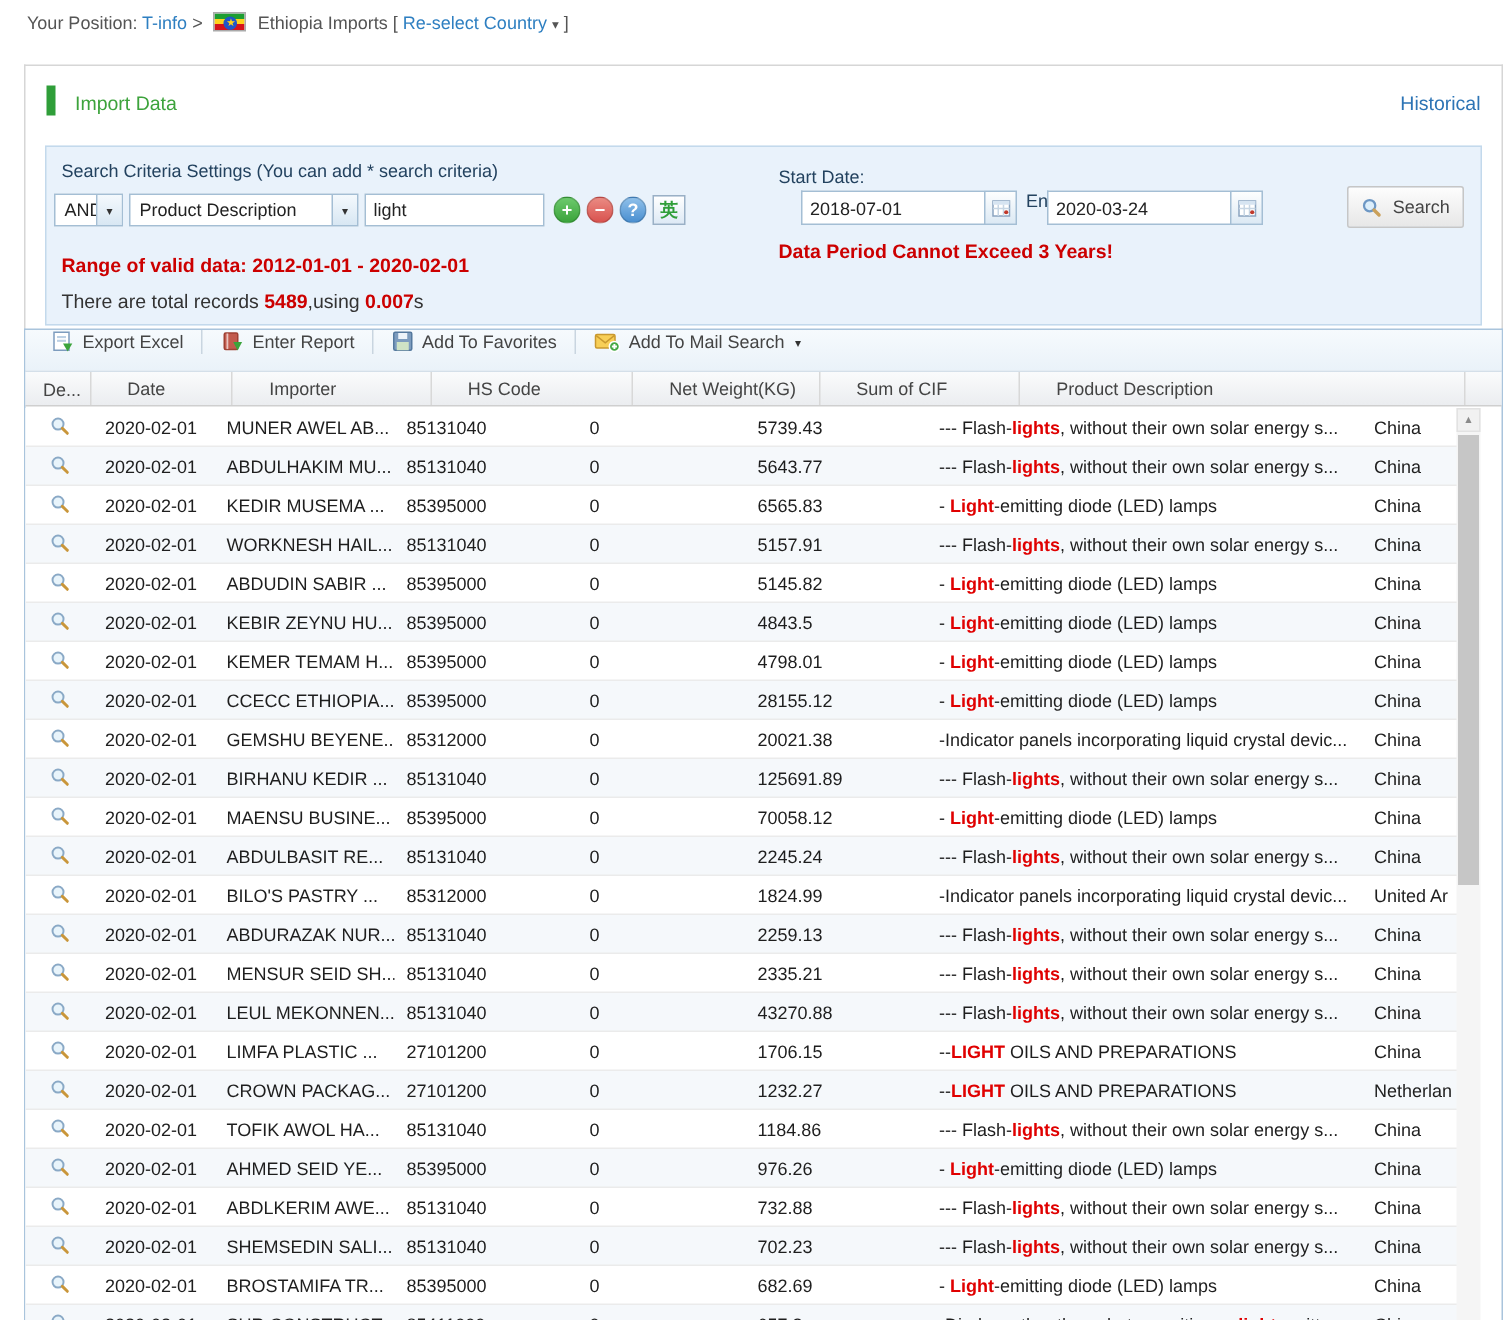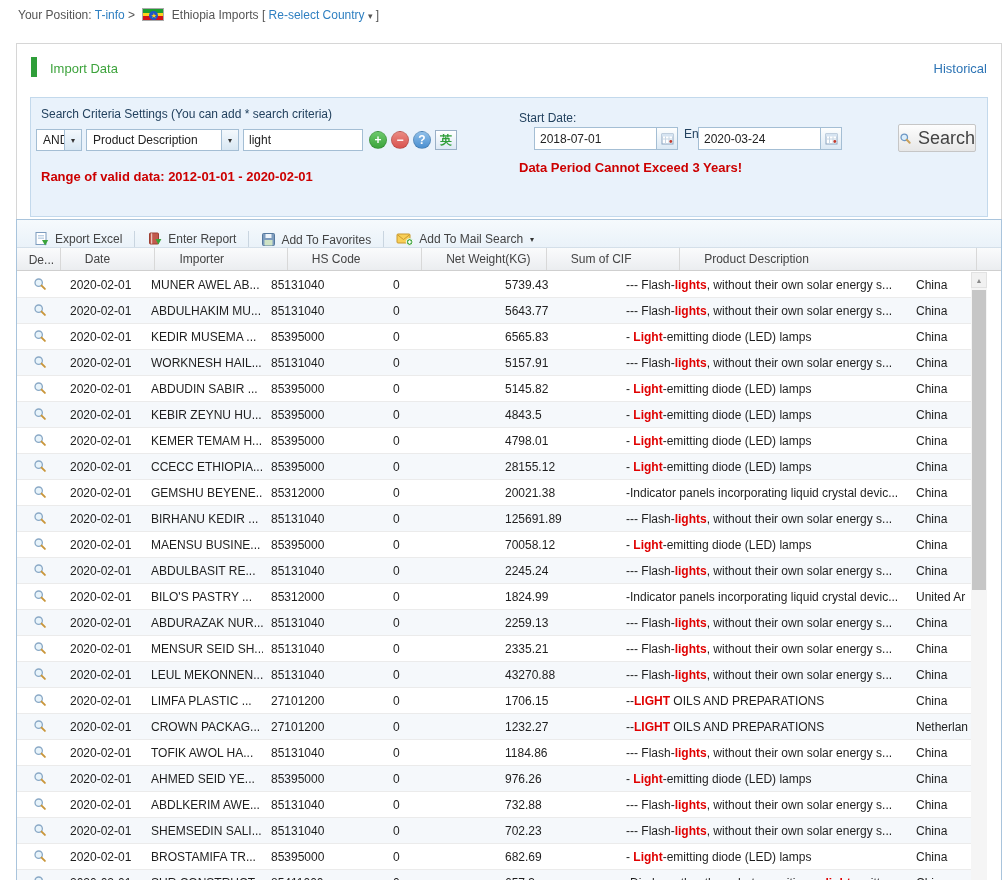--- a/index.html
+++ b/index.html
@@ -36,29 +36,29 @@
   .cbtn.rem { left:360px; background:linear-gradient(#ea8a82,#d9534f); }
   .cbtn.hlp { left:382px; background:linear-gradient(#8fc0ea,#4a8fd0); }
   .lang-btn { position:absolute; left:404px; top:32px; width:22px; height:20px; border:1px solid #9ab0c6; background:linear-gradient(#ffffff,#dde9f5); color:#2f9e39; font-weight:bold; font-size:12px; text-align:center; line-height:18px; cursor:pointer; }
   .date-label { position:absolute; color:#23425f; }
   .sd-label { left:488px; top:13px; } .ed-label { left:653px; top:29px; }
   .date-group { position:absolute; top:29px; display:flex; height:23px;padding-left:16px; }
   .sd-group { left:487px; } .ed-group { left:651px; }
   .date-group input { width:122px; height:23px; border:1px solid #a4bed4; border-right:none; padding:0 5px; font:12px "Liberation Sans",sans-serif; color:#222; }
   .cal-btn { width:22px; height:23px; border:1px solid #a4bed4; background:linear-gradient(#fdfefe,#dce9f4); display:flex; align-items:center; justify-content:center; cursor:pointer; }
   .search-btn { position:absolute; left:867px; top:26px; width:78px; height:28px; border:1px solid #c6c6c6; border-radius:2px;
-                background:linear-gradient(#fdfdfd,#e7e7e7); display:flex; align-items:center; justify-content:center; gap:6px; color:#444; font-size:18px; cursor:pointer; }
+                background:linear-gradient(#fdfdfd,#e7e7e7); display:flex; align-items:center; justify-content:center; gap:6px; color:#444; font-size:12px; cursor:pointer; }
   .warning { position:absolute; left:488px; top:62px; color:#cc0000; font-weight:bold; font-size:13px; }
   .range-note { position:absolute; left:10px; top:71px; color:#cc0000; font-weight:bold; font-size:13px; }
   .records { position:absolute; left:10px; top:95px; color:#333; font-size:13px; }
   .records b { color:#cc0000; }
 
   
   .grid { position:absolute; left:-1px; right:-1px; top:175px; bottom:0; border:1px solid #a9c4dc; border-bottom:none; background:#fff; }
-  .toolbar { height:28px; background:linear-gradient(#f6fafd,#eaf2f9); border-bottom:1px solid #d4dfe9; display:flex; align-items:flex-end; padding-left:8px; color:#444; }
+  .toolbar { height:28px; background:linear-gradient(#f6fafd,#eaf2f9); border-bottom:1px solid #d4dfe9; display:flex; align-items:flex-start; padding-left:8px; color:#444; }
   .tbtn { display:flex; align-items:center; gap:5px; padding:0 9px; cursor:pointer; white-space:nowrap; }
   .tsep { width:1px; height:16px; background:#c9d5e0; margin:0 3px; }
   .tb-caret { font-size:8px; color:#333; margin-left:2px; }
 
   .thead { display:flex; height:23px; background:linear-gradient(#fafbfc,#ebedf0); border-bottom:1px solid #cfcfcf; color:#444;gap:16px; }
   .th { padding:4px 0 0 8px; border-right:1px solid #d8d8d8; white-space:nowrap; overflow:hidden; }
   .tbody { position:absolute; top:52px; left:0; right:15px; bottom:0; overflow:hidden; background:#fff; }
   .trow { display:flex; height:26px; border-bottom:1px solid #ebebeb; background:#fff; cursor:pointer; }
   .trow.alt { background:#f5f8fb; }
   .td { padding:6px 0 0 8px; white-space:nowrap; overflow:hidden; color:#1e1e1e; }
@@ -148,20 +148,23 @@
       <div class="search-btn">
         <svg width="15" height="15" viewBox="0 0 16 16">
             <circle cx="6.5" cy="6.5" r="4" fill="#dceefb" stroke="#6d97c4" stroke-width="1.6"></circle>
             <line x1="9.6" y1="9.6" x2="13.2" y2="13.2" stroke="#caa05a" stroke-width="2.4" stroke-linecap="round"></line>
           </svg>
         <span>Search</span>
       </div>
 
       <div class="warning">Data Period Cannot Exceed 3 Years!</div>
       <div class="range-note">Range of valid data: 2012-01-01 - 2020-02-01</div>
+      <div class="records">
+        <span>There are total records </span><b>5489</b><span>,using </span><b>0.007</b><span>s</span>
+      </div>
     </div>
 
     <div class="grid">
       <div class="toolbar">
         <span class="tbtn">
           <svg width="16" height="16" viewBox="0 0 16 16">
               <rect x="2" y="1.5" width="10" height="12" fill="#fff" stroke="#7d9cbe"></rect>
               <rect x="4" y="4" width="6" height="1.4" fill="#bcd0e4"></rect>
               <rect x="4" y="6.5" width="6" height="1.4" fill="#bcd0e4"></rect>
               <path d="M8 9 L14.2 9 L11.1 14.4 Z" fill="#3ba43b"></path>

